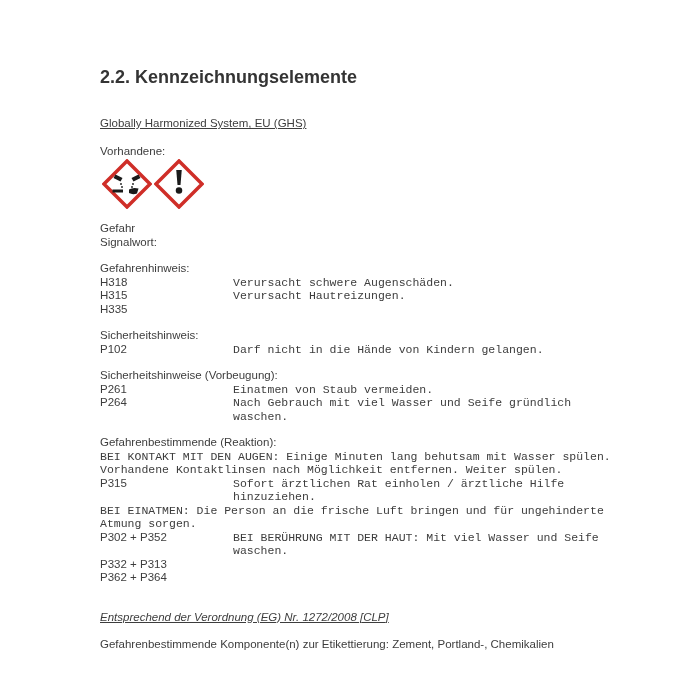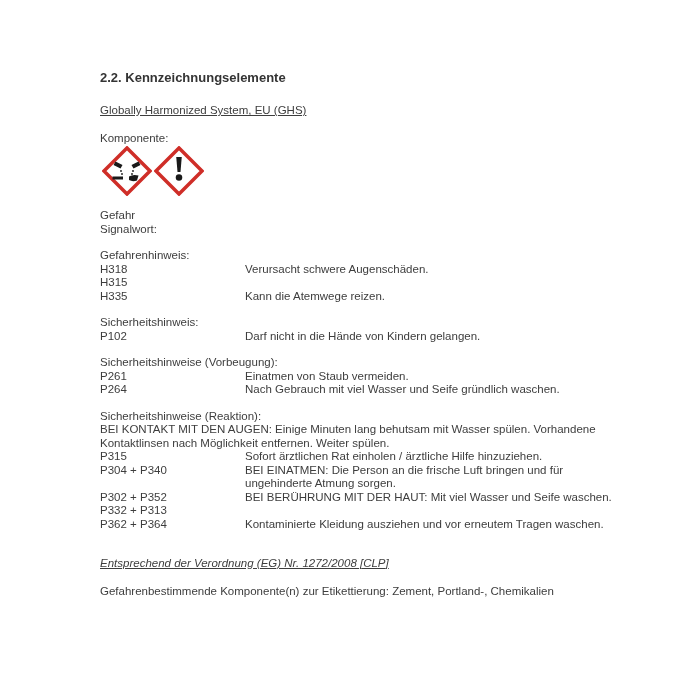--- a/index.html
+++ b/index.html
@@ -10,25 +10,25 @@
     position: absolute;
     left: 100px;
     top: 70px;
     width: 524px;
     color: #3d3d3d;
     font-size: 11.5px;
     line-height: 13.5px;
   }
 
   .doc-title {
-    font-size: 13px;
+    font-size: 18px;
     line-height: 15px;
     font-weight: bold;
     color: #343434;
-    margin-bottom: 19px;
+    margin-bottom: 32px;
   }
 
   .subtitle {
     text-decoration: underline;
     margin-bottom: 14px;
   }
 
   .picto-label { margin-bottom: 1px; }
 
   .picto-row {
@@ -37,42 +37,42 @@
     height: 50px;
     margin-left: 2px;
     margin-bottom: 13px;
   }
   .picto { width: 50px; height: 50px; }
 
   .signal-block { margin-bottom: 13px; }
 
   .section { margin-bottom: 13px; }
   .section-heading { }
-  .row { display: flex; gap: 12px; }
+  .row { display: flex; }
   .row .code { width: 133px; flex: 0 0 133px; }
-  .row .desc { flex: 1; }
+  .row .desc { flex: 1; font-family: Liberation Mono, monospace; }
 
   .footer-link {
     text-decoration: underline;
     margin-top: 26px;
     margin-bottom: 14px;
     font-style: italic;
   }
   .footer-note { }
 </style>
 </head>
 <body>
 
 <div class="page">
 
   <div class="doc-title">2.2. Kennzeichnungselemente</div>
 
   <div class="subtitle">Globally Harmonized System, EU (GHS)</div>
 
-  <div class="picto-label">Komponente:</div>
+  <div class="picto-label">Vorhandene:</div>
 
   <div class="picto-row">
 
     <svg class="picto" viewBox="0 0 100 100">
       <polygon points="50,4 96,50 50,96 4,50" fill="#ffffff" stroke="#cf2e28" stroke-width="7"></polygon>
       <g fill="#1a1a1a">
         <path d="M27 31 l14 7 -4 7 -14 -7 z"></path>
         <path d="M73 31 l-14 7 4 7 14 -7 z"></path>
         <circle cx="38" cy="50" r="1.8"></circle>
         <circle cx="40" cy="56" r="1.8"></circle>
@@ -98,24 +98,24 @@
   </div>
 
   <div class="section">
     <div class="section-heading">Gefahrenhinweis:</div>
     <div class="row">
       <span class="code">H318</span>
       <span class="desc">Verursacht schwere Augenschäden.</span>
     </div>
     <div class="row">
       <span class="code">H315</span>
+      <span class="desc">Verursacht Hautreizungen.</span>
     </div>
     <div class="row">
       <span class="code">H335</span>
-      <span class="desc">Kann die Atemwege reizen.</span>
     </div>
   </div>
 
   <div class="section">
     <div class="section-heading">Sicherheitshinweis:</div>
     <div class="row">
       <span class="code">P102</span>
       <span class="desc">Darf nicht in die Hände von Kindern gelangen.</span>
     </div>
   </div>
@@ -126,42 +126,40 @@
       <span class="code">P261</span>
       <span class="desc">Einatmen von Staub vermeiden.</span>
     </div>
     <div class="row">
       <span class="code">P264</span>
       <span class="desc">Nach Gebrauch mit viel Wasser und Seife gründlich waschen.</span>
     </div>
   </div>
 
   <div class="section">
-    <div class="section-heading">Sicherheitshinweise (Reaktion):</div>
+    <div class="section-heading">Gefahrenbestimmende (Reaktion):</div>
     <div class="row">
       <span class="desc">BEI KONTAKT MIT DEN AUGEN: Einige Minuten lang behutsam mit Wasser spülen. Vorhandene Kontaktlinsen nach Möglichkeit entfernen. Weiter spülen.</span>
     </div>
     <div class="row">
       <span class="code">P315</span>
       <span class="desc">Sofort ärztlichen Rat einholen / ärztliche Hilfe hinzuziehen.</span>
     </div>
     <div class="row">
-      <span class="code">P304 + P340</span>
       <span class="desc">BEI EINATMEN: Die Person an die frische Luft bringen und für ungehinderte Atmung sorgen.</span>
     </div>
     <div class="row">
       <span class="code">P302 + P352</span>
       <span class="desc">BEI BERÜHRUNG MIT DER HAUT: Mit viel Wasser und Seife waschen.</span>
     </div>
     <div class="row">
       <span class="code">P332 + P313</span>
     </div>
     <div class="row">
       <span class="code">P362 + P364</span>
-      <span class="desc">Kontaminierte Kleidung ausziehen und vor erneutem Tragen waschen.</span>
     </div>
   </div>
 
   <div class="footer-link">Entsprechend der Verordnung (EG) Nr. 1272/2008 [CLP]</div>
 
   <div class="footer-note">Gefahrenbestimmende Komponente(n) zur Etikettierung: Zement, Portland-, Chemikalien</div>
 
 </div>
 
 </body></html>

